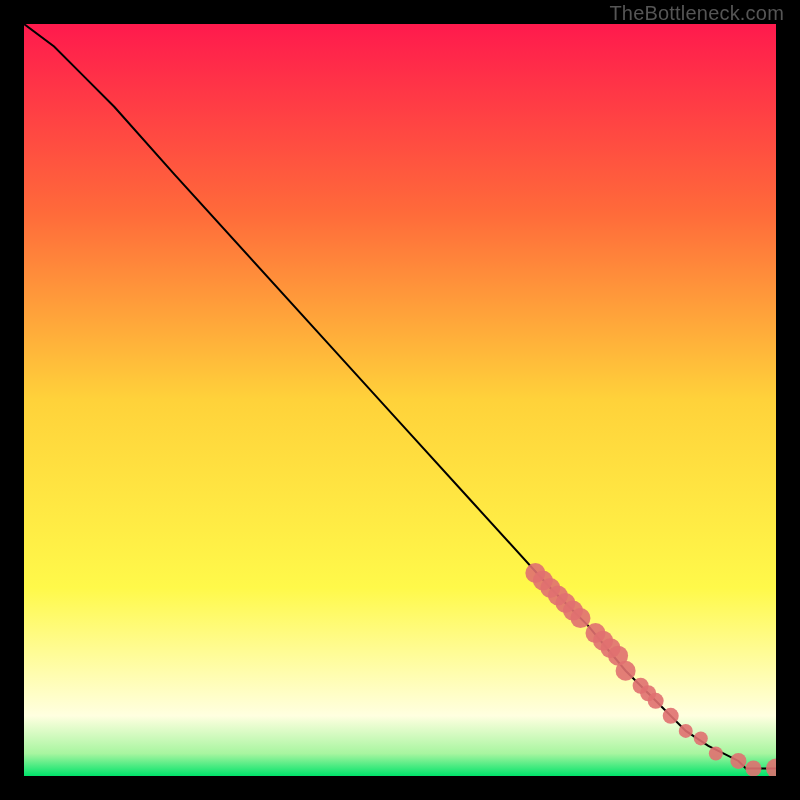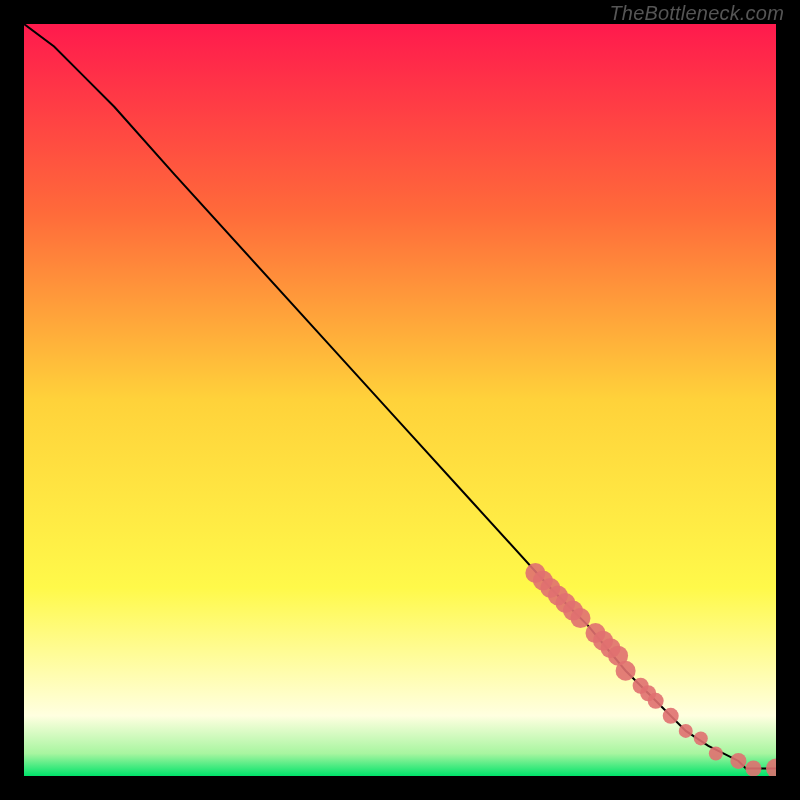--- a/index.html
+++ b/index.html
@@ -9,21 +9,20 @@
     height: 800px;
     overflow: hidden;
     background: #000;
     font-family: Arial, Helvetica, sans-serif;
   }
   .frame {
     position: relative;
     width: 800px;
     height: 800px;
     background: #000;
-    font-style: italic;
   }
   .attrib {
     position: absolute;
     top: 2px;
     right: 16px;
     color: #555;
     font-size: 20px;
     font-weight: 500;
     letter-spacing: 0.2px;
     z-index: 5;

